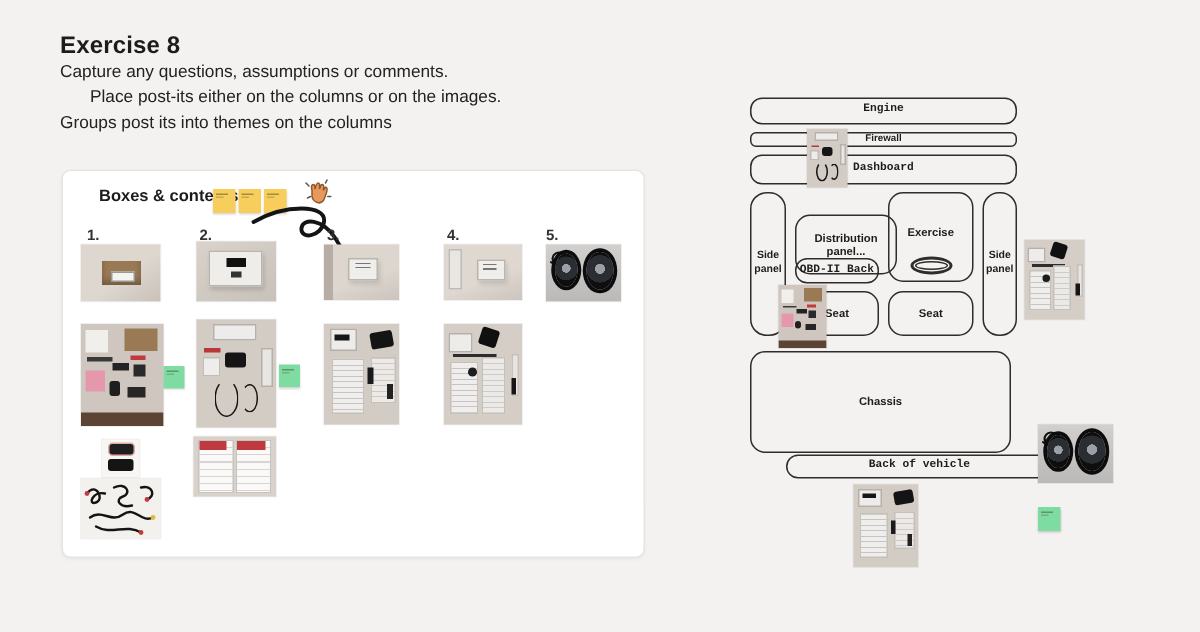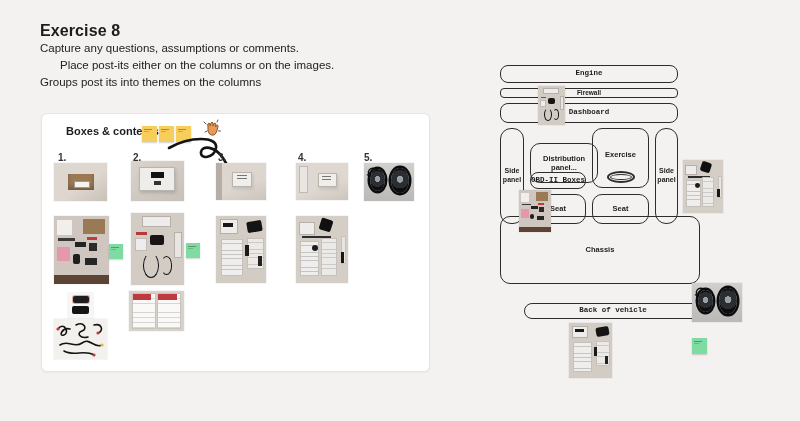--- a/index.html
+++ b/index.html
@@ -275,36 +275,36 @@
 <div class="shape r8" style="left:500px;top:103px;width:178px;height:20px;">
   <span>Dashboard</span>
 </div>
 <div class="shape r11" style="left:500px;top:128px;width:24px;height:96px;font-size:7px;padding:2px;">
   <span>Side panel</span>
 </div>
 <div class="shape r10" style="left:530px;top:128px;width:68px;height:40px;padding:13px;margin-top:15px;">
   <span>Distribution panel...</span>
 </div>
 <div class="shape r8" style="left:530px;top:172px;width:56px;height:17px;">
-  <span>OBD-II Boxes</span>
+  <span>OBD-II Back</span>
 </div>
 <div class="shape r10" style="left:592px;top:128px;width:57px;height:60px;">
   <span class="dash-label">Exercise</span>
   <span class="wheel"></span>
 </div>
 <div class="shape r11" style="left:655px;top:128px;width:23px;height:96px;font-size:7px;padding:2px;">
   <span>Side panel</span>
 </div>
 <div class="shape r10" style="left:530px;top:194px;width:56px;height:30px;">
   <span>Seat</span>
 </div>
 <div class="shape r10" style="left:592px;top:194px;width:57px;height:30px;">
   <span>Seat</span>
 </div>
-<div class="shape r10" style="left:500px;top:216px;width:200px;height:68px;">
+<div class="shape r10" style="left:500px;top:234px;width:174px;height:68px;">
   <span>Chassis</span>
 </div>
 <div class="shape r8" style="left:524px;top:303px;width:178px;height:16px;">
   <span>Back of vehicle</span>
 </div>
 
 <div class="photo ph-contents2" style="left:538px;top:86px;width:27px;height:39px;">
   <div class="wbox"></div>
     <div class="redbar"></div>
   <div class="leaflet"></div>

